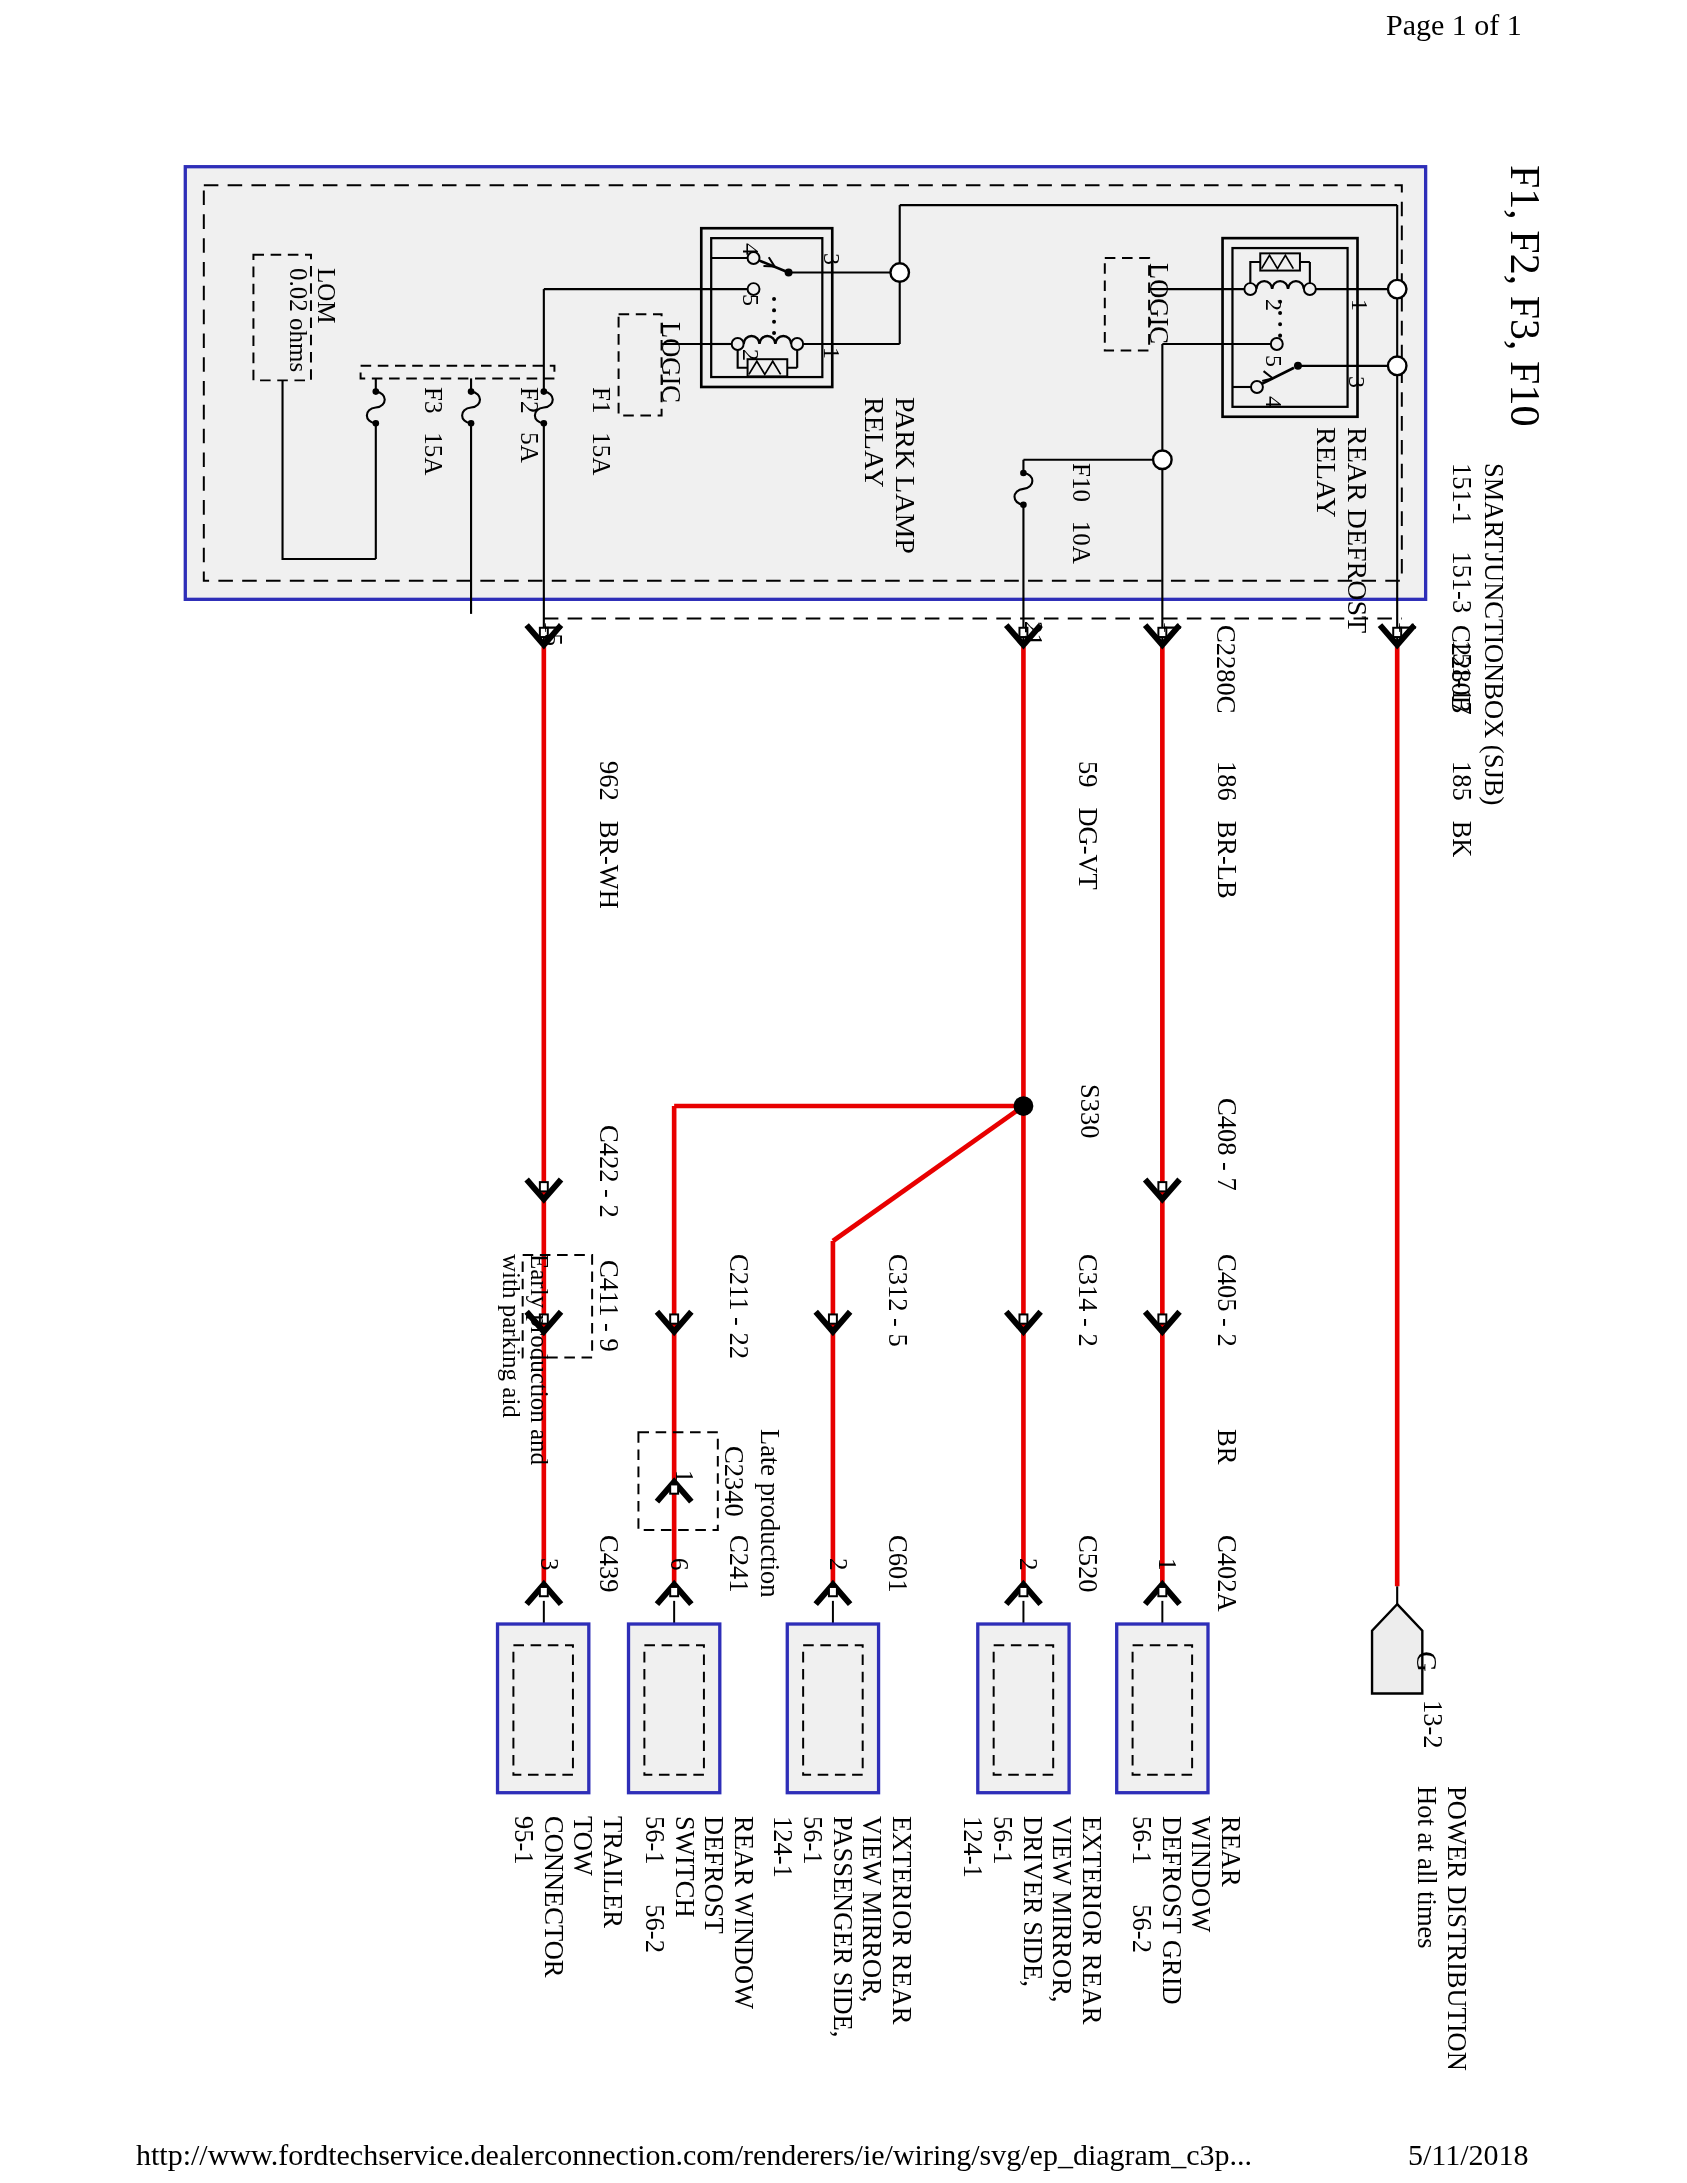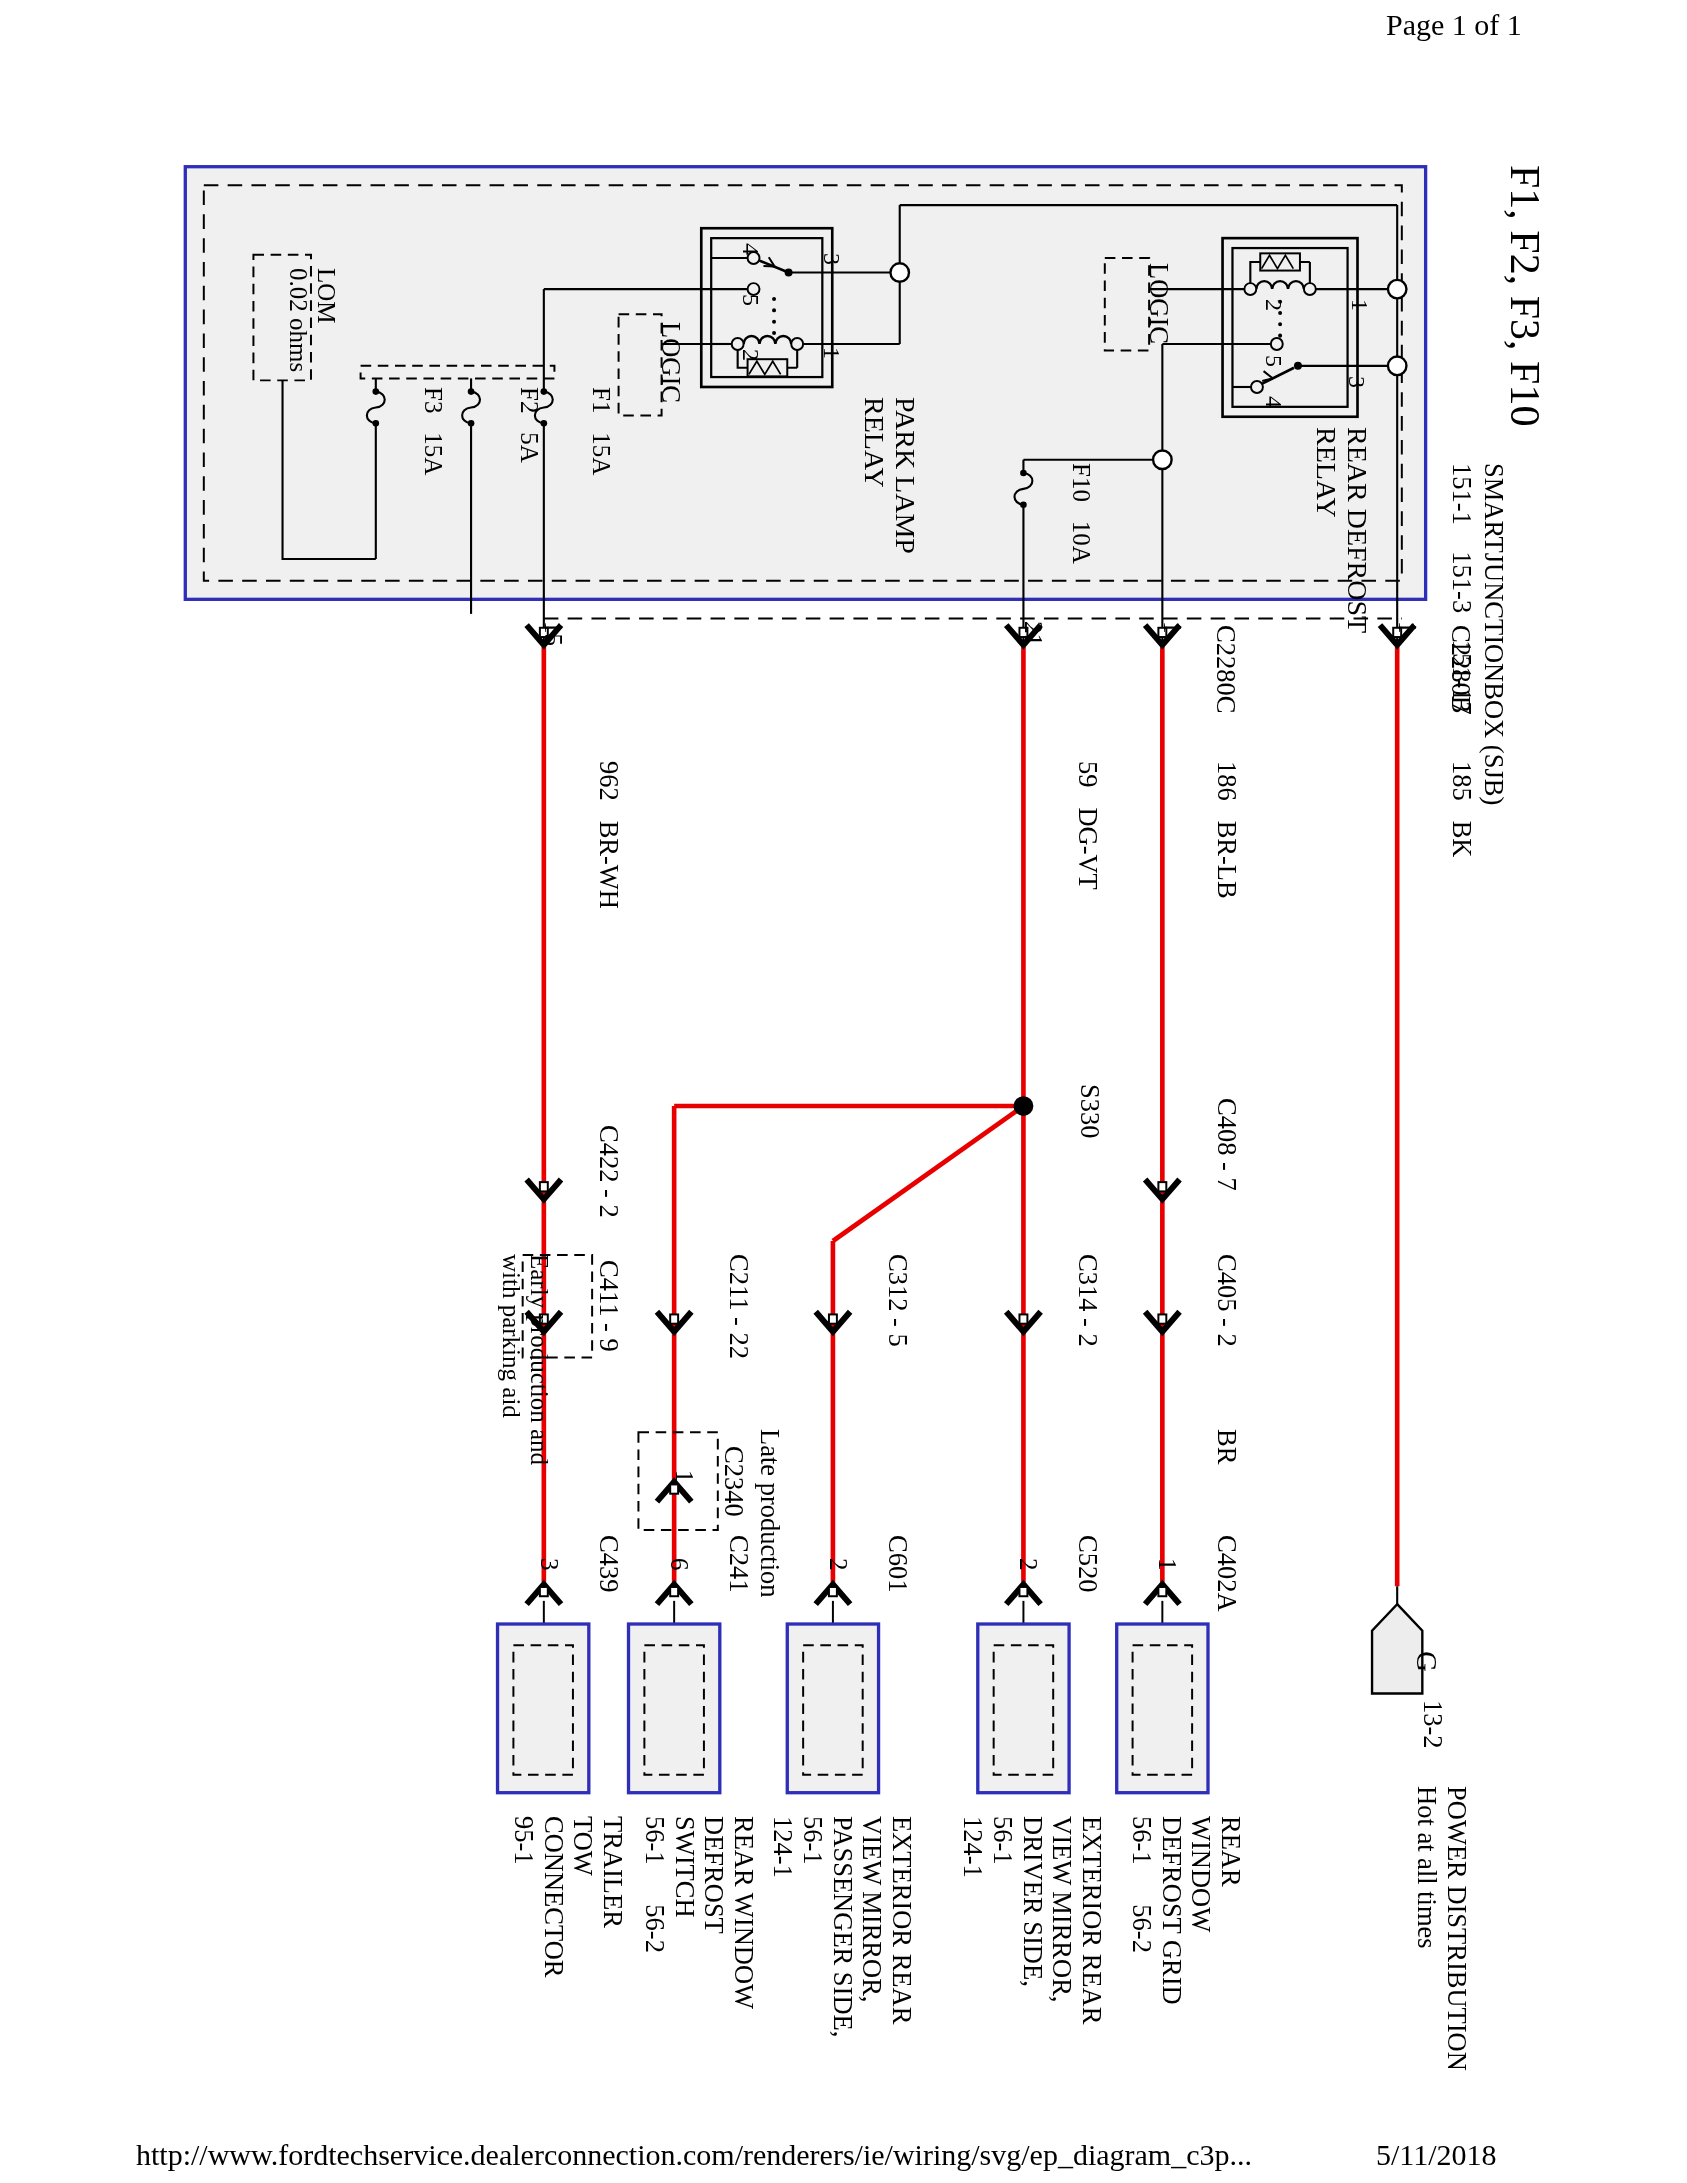--- a/index.html
+++ b/index.html
@@ -239,21 +239,21 @@
     </g>
 
     <g>
       <path d="M2112,2398 V2425" stroke="#000" stroke-width="3.2" fill="none"></path>
       <path d="M2112,2425 L2150,2465 V2560 H2074 V2465 Z" fill="#ededed" stroke="#000" stroke-width="3.6"></path>
     </g>
   </svg>
 
   <div class="h f46" style="left:1386px;top:8px;">Page 1 of 1</div>
   <div class="h f46" style="left:136px;top:2138px;text-align:right;">http://www.fordtechservice.dealerconnection.com/renderers/ie/wiring/svg/ep_diagram_c3p...</div>
-  <div class="h f46" style="left:1376px;top:2138px;">5/11/2018</div>
+  <div class="h f46" style="left:1408px;top:2138px;">5/11/2018</div>
 
   <div class="v f64" style="right:169px;top:165px;">F1, F2, F3, F10</div>
   <div class="v f40" style="right:208px;top:463px;line-height:1.2;">SMARTJUNCTIONBOX (SJB)
 151-1    151-3    151-17</div>
 
   <div class="v f38" style="right:1377px;top:268px;">LOM
 0.02 ohms</div>
   <div class="v f38" style="right:1270px;top:387px;">F3   15A</div>
   <div class="v f38" style="right:1174px;top:387px;">F2   5A</div>
   <div class="v f38" style="right:1102px;top:387px;">F1   15A</div>

